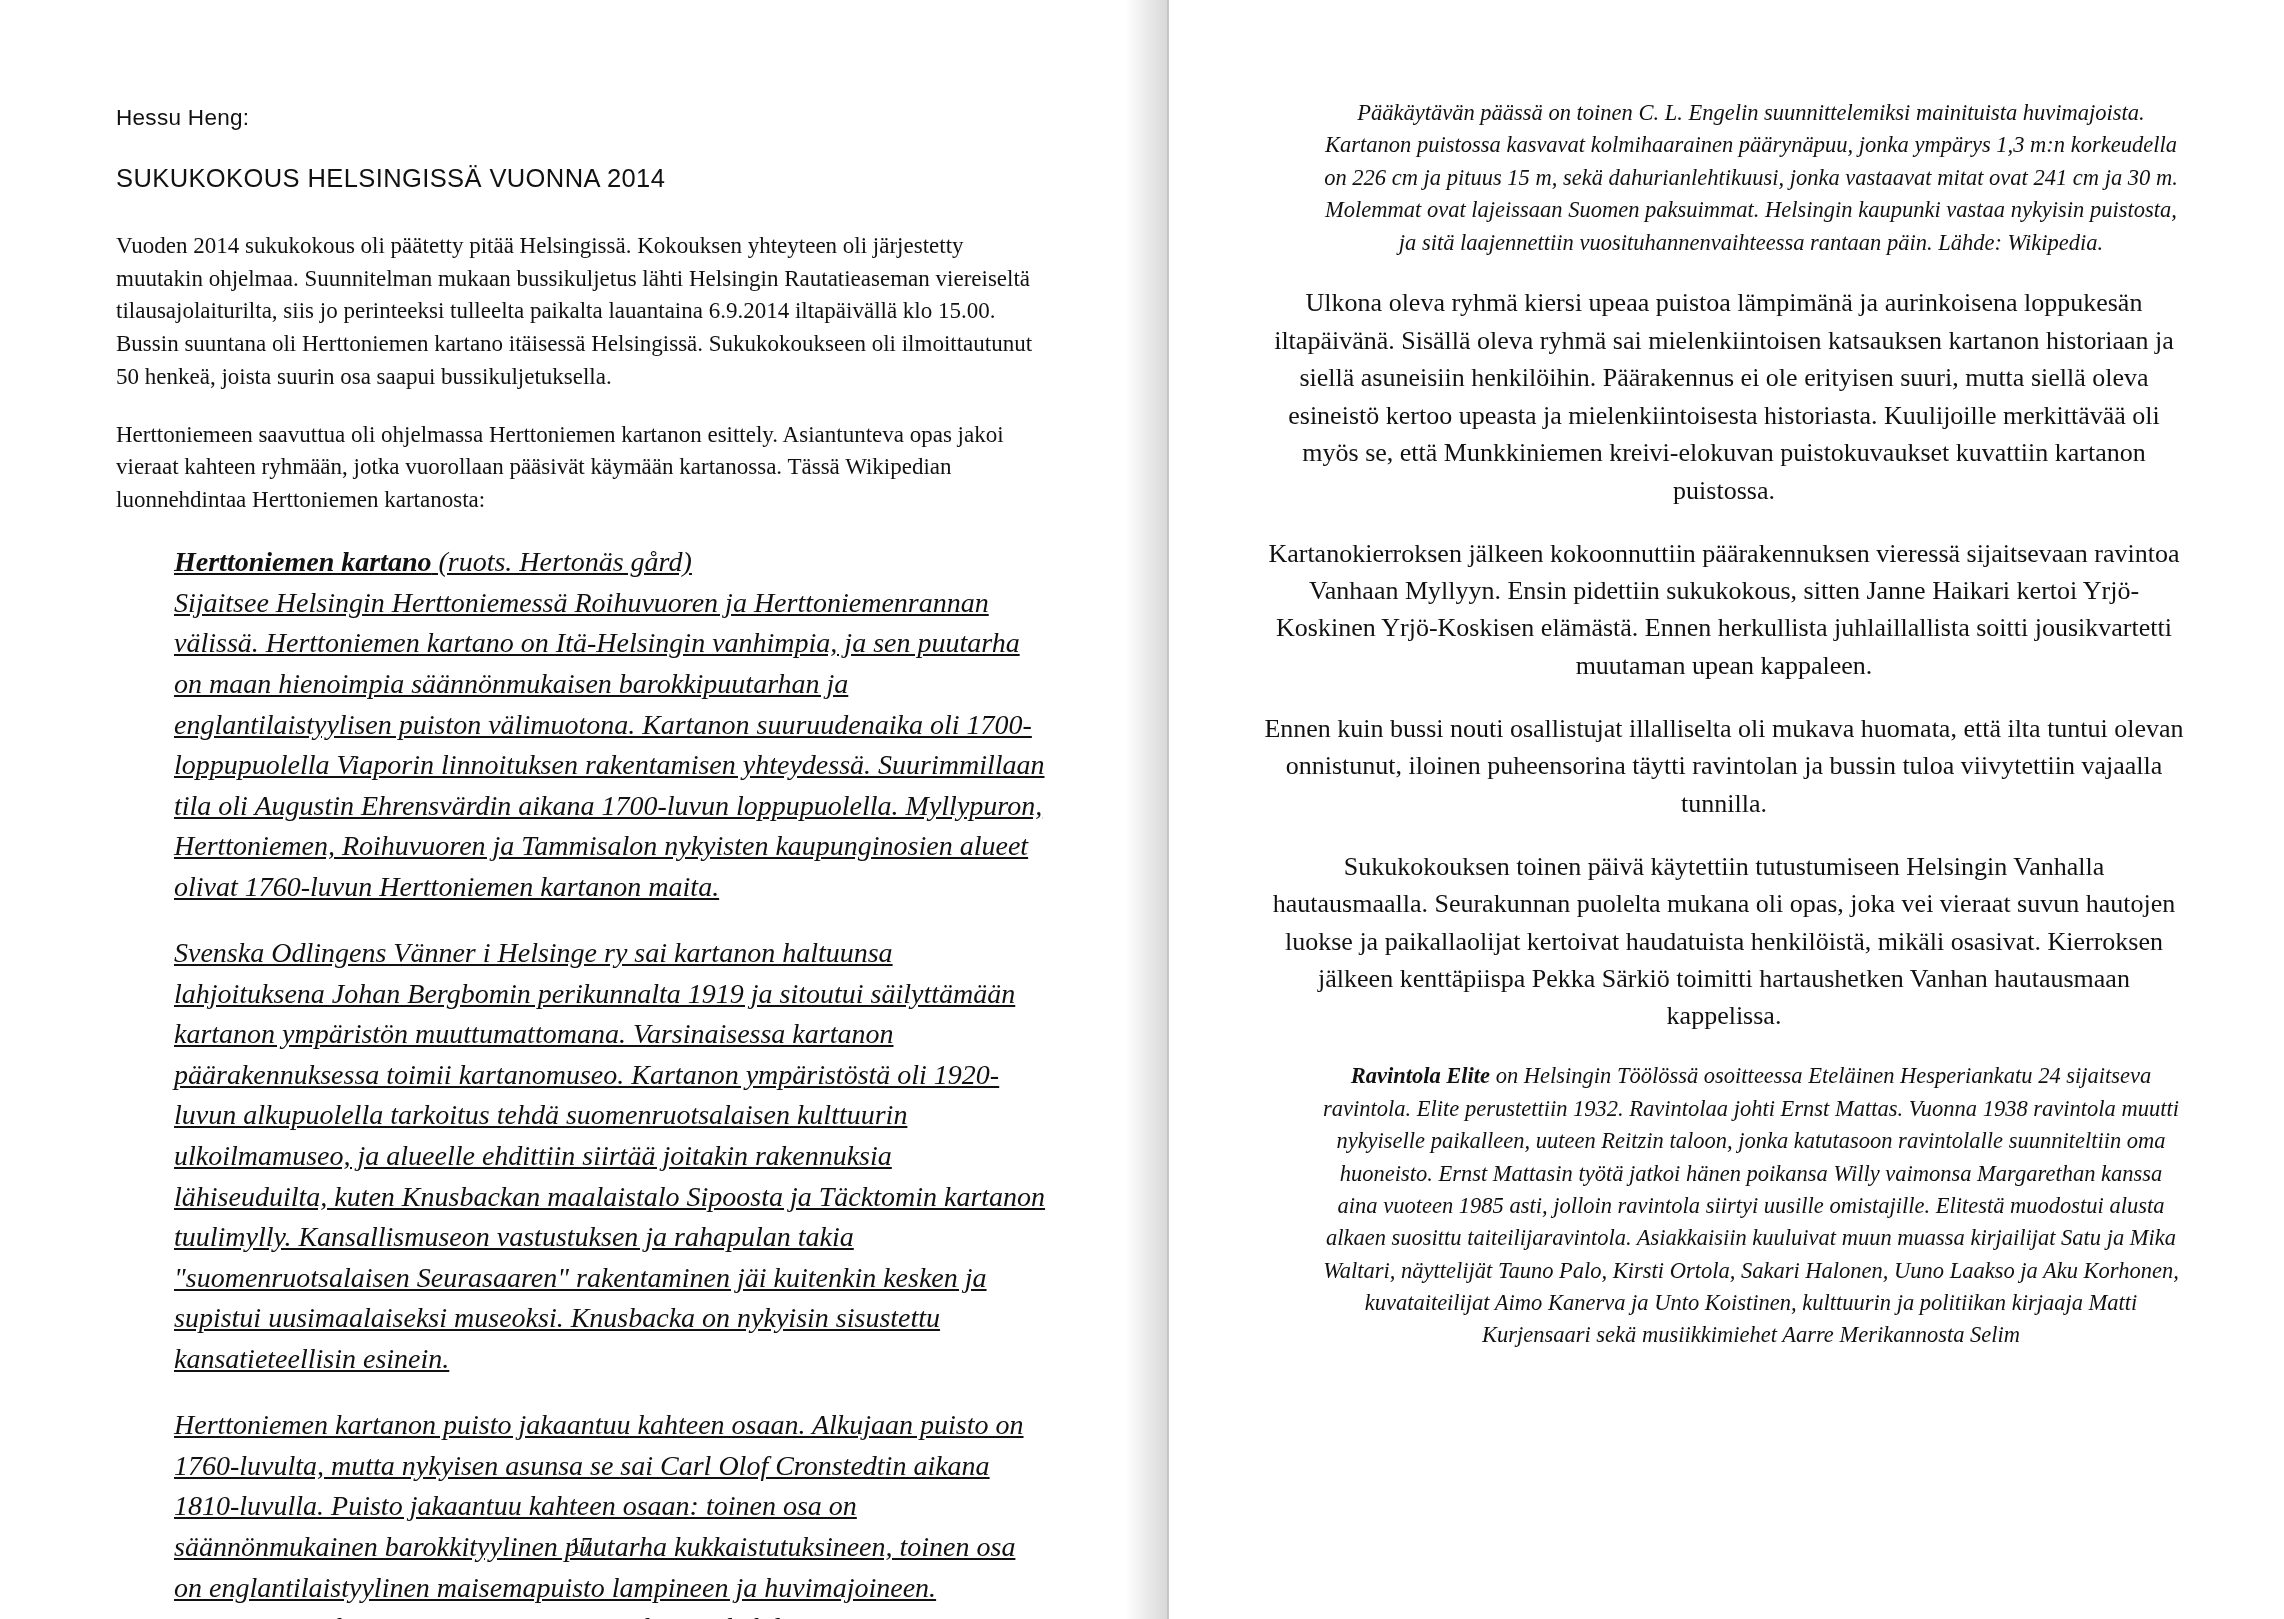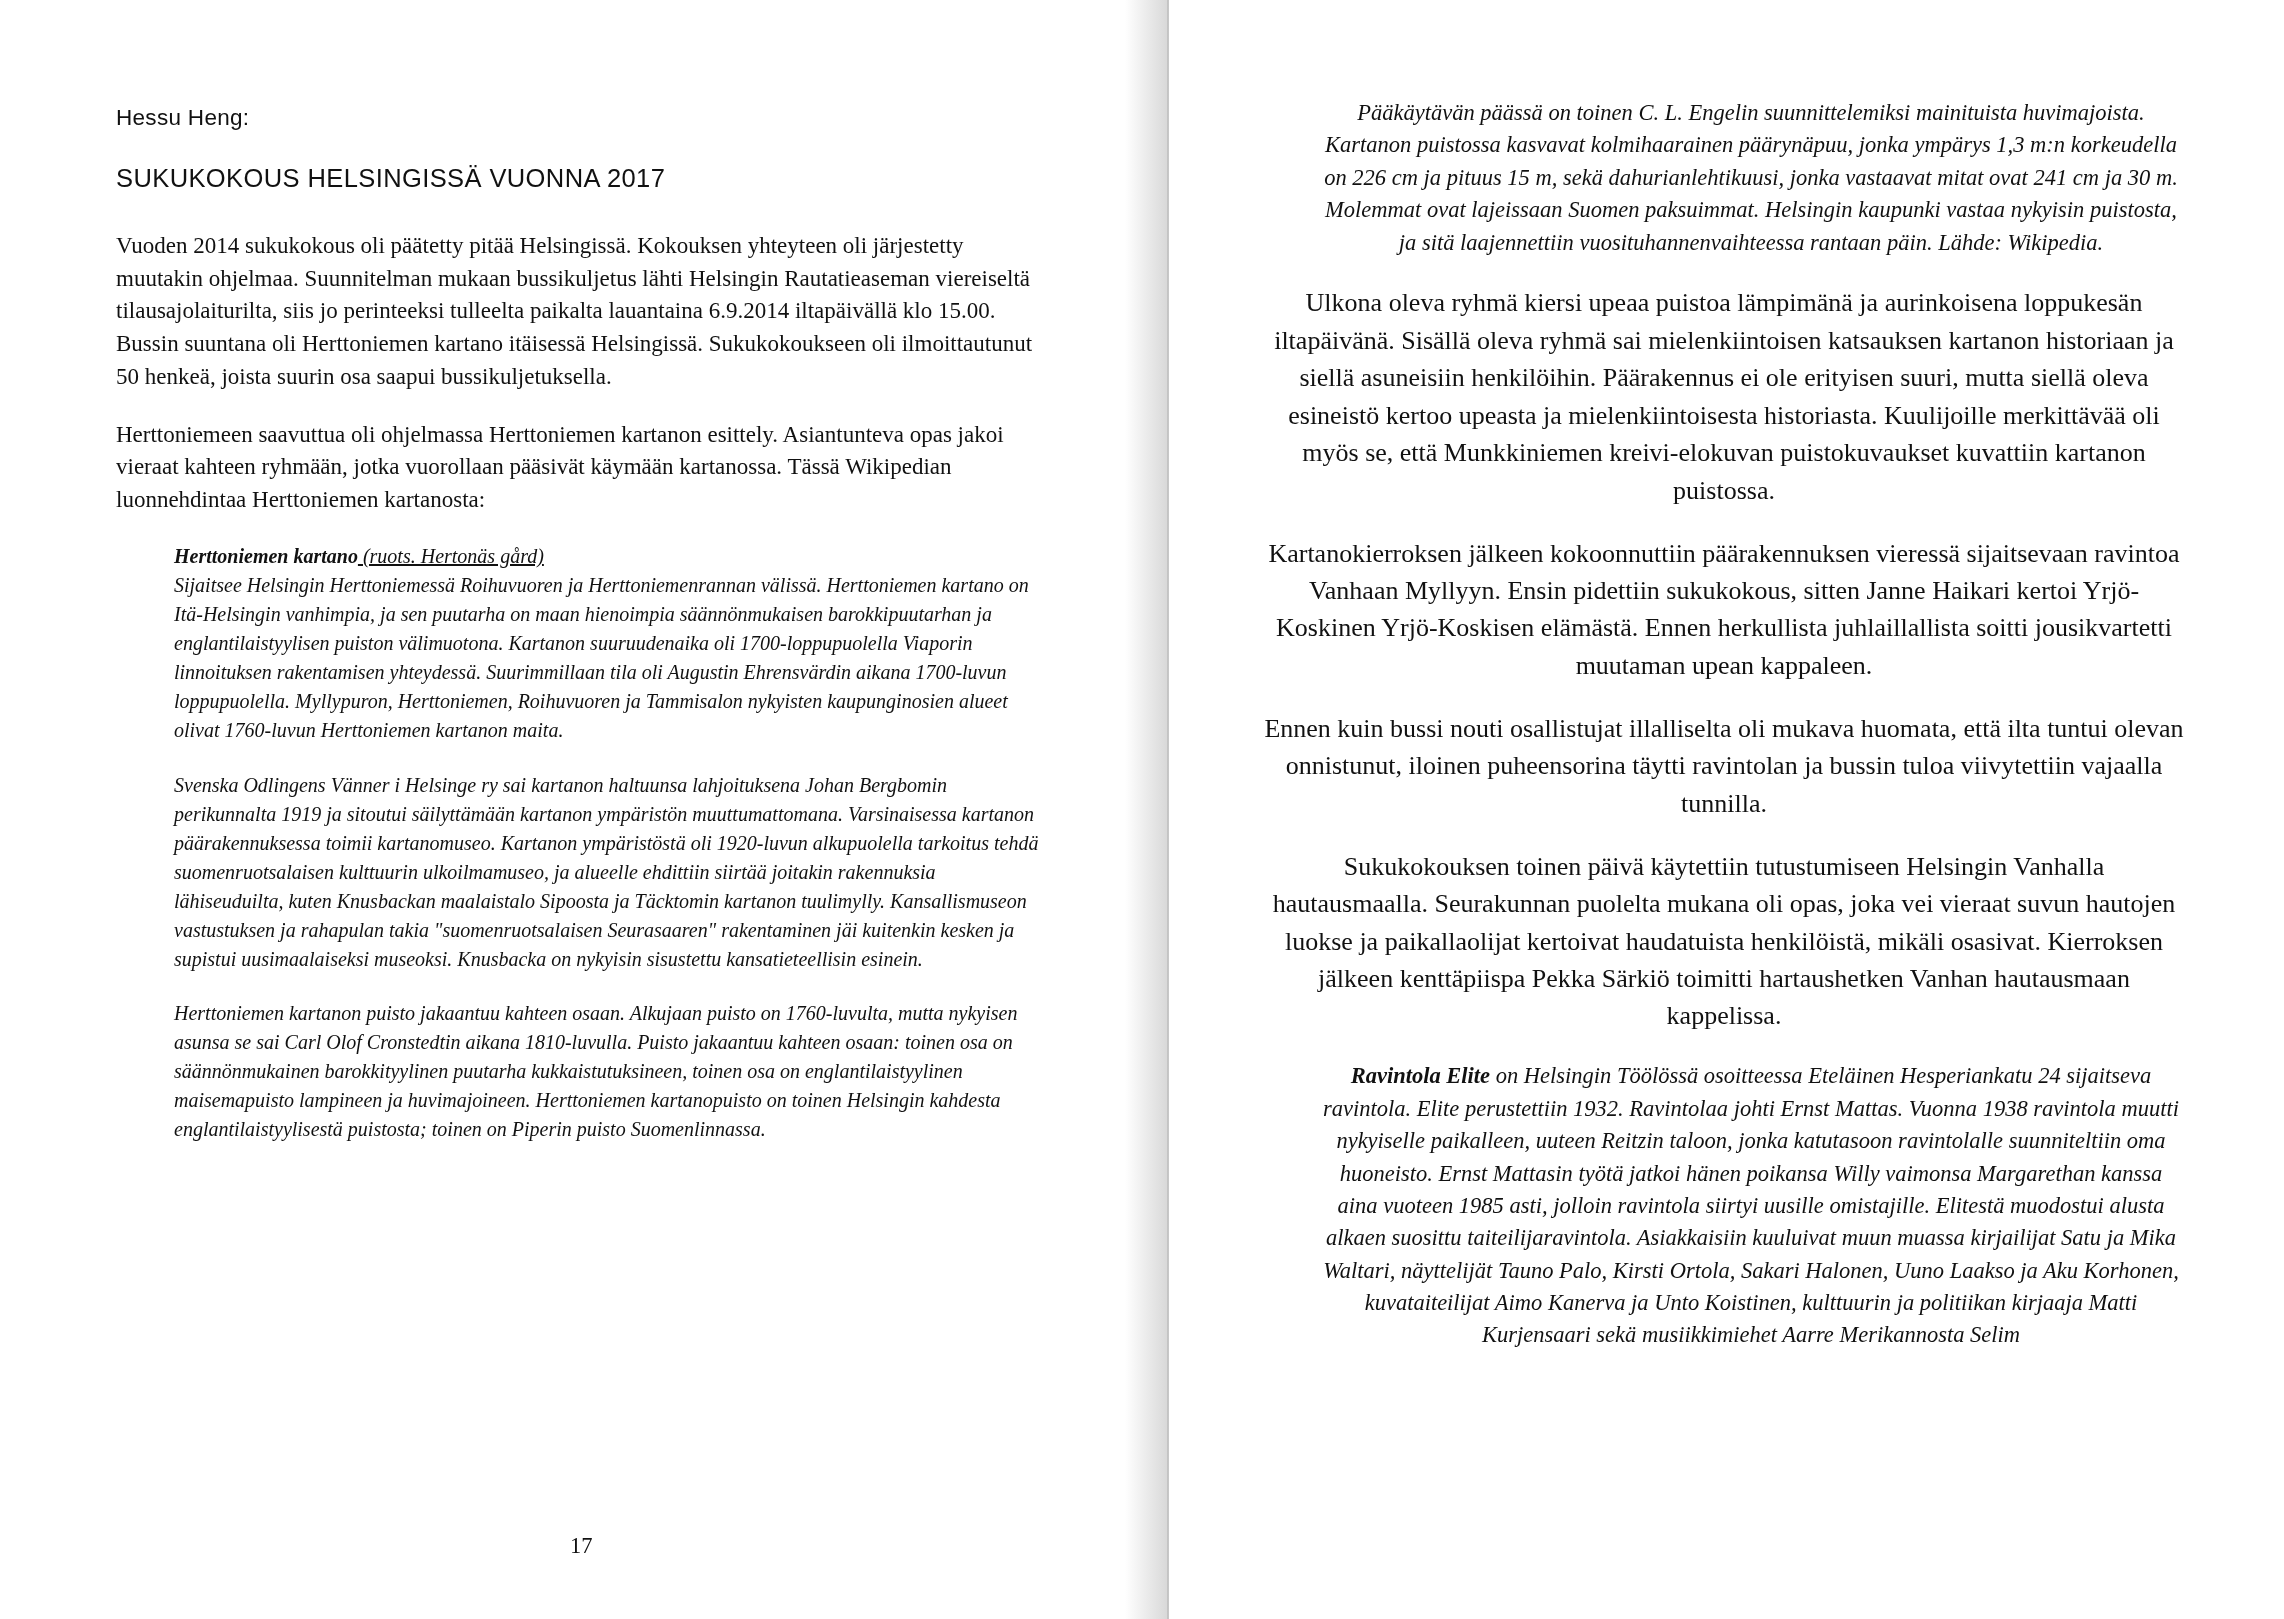--- a/index.html
+++ b/index.html
@@ -70,24 +70,25 @@
     margin-bottom: 37px;
   }
   p.body {
     font-size: 23px;
     line-height: 1.42;
     margin: 0 0 25.5px 0;
     text-align: left;
   }
   .quote {
     font-style: italic;
-    font-size: 20px;
+    font-size: 28px;
     line-height: 1.45;
     margin: 0 0 25.5px 0;
     padding-left: 58px;
+    text-decoration: underline;
   }
   .quote-head {
     font-weight: bold;
     font-style: italic;
   }
   u, .u {
     text-decoration: underline;
   }
   .pagenum {
     position: absolute;
@@ -119,21 +120,21 @@
 </style>
 </head>
 <body>
 
 <div class="spread">
 
   <div class="page page-left">
     <div class="content-left">
 
       <div class="byline">Hessu Heng:</div>
-      <div class="doc-title">SUKUKOKOUS HELSINGISSÄ VUONNA 2017</div>
+      <div class="doc-title">SUKUKOKOUS HELSINGISSÄ VUONNA 2014</div>
 
       <p class="body">Vuoden 2014 sukukokous oli päätetty pitää Helsingissä. Kokouksen yhteyteen oli järjestetty muutakin ohjelmaa. Suunnitelman mukaan bussikuljetus lähti Helsingin Rautatieaseman viereiseltä tilausajolaiturilta, siis jo perinteeksi tulleelta paikalta lauantaina 6.9.2014 iltapäivällä klo 15.00. Bussin suuntana oli Herttoniemen kartano itäisessä Helsingissä. Sukukokoukseen oli ilmoittautunut 50 henkeä, joista suurin osa saapui bussikuljetuksella.</p>
       <p class="body">Herttoniemeen saavuttua oli ohjelmassa Herttoniemen kartanon esittely. Asiantunteva opas jakoi vieraat kahteen ryhmään, jotka vuorollaan pääsivät käymään kartanossa. Tässä Wikipedian luonnehdintaa Herttoniemen kartanosta:</p>
 
       <div class="quote">
         <span class="quote-head">Herttoniemen kartano</span><span class="u"> (ruots. Hertonäs gård)</span><br>
         <span>Sijaitsee Helsingin Herttoniemessä Roihuvuoren ja Herttoniemenrannan välissä. Herttoniemen kartano on Itä-Helsingin vanhimpia, ja sen puutarha on maan hienoimpia säännönmukaisen barokkipuutarhan ja englantilaistyylisen puiston välimuotona. Kartanon suuruudenaika oli 1700-loppupuolella Viaporin linnoituksen rakentamisen yhteydessä. Suurimmillaan tila oli Augustin Ehrensvärdin aikana 1700-luvun loppupuolella. Myllypuron, Herttoniemen, Roihuvuoren ja Tammisalon nykyisten kaupunginosien alueet olivat 1760-luvun Herttoniemen kartanon maita.</span>
       </div>
 
       <div class="quote">

